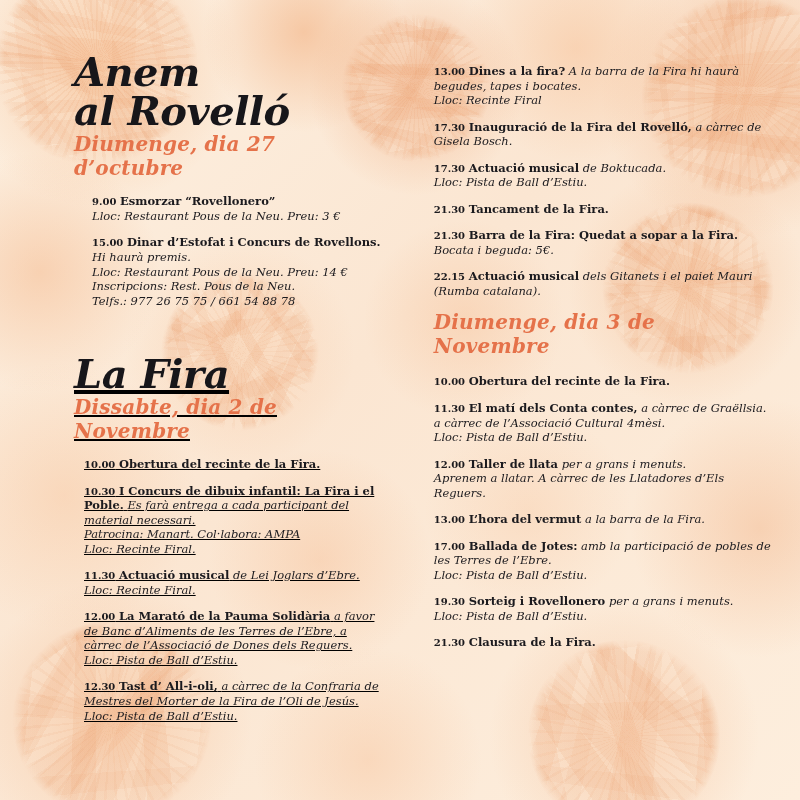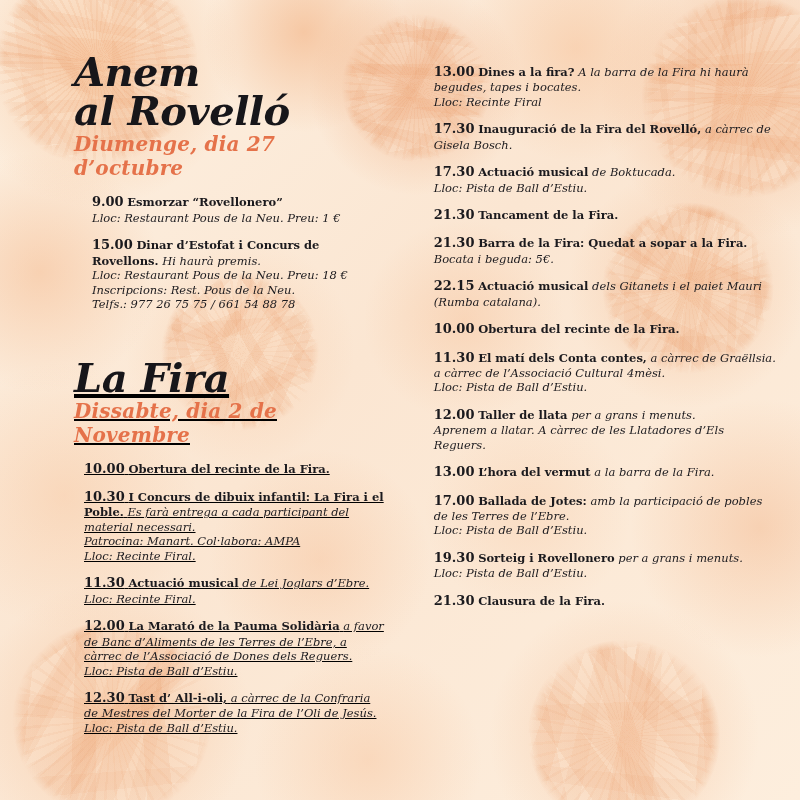--- a/index.html
+++ b/index.html
@@ -115,21 +115,21 @@
     font-family: "DejaVu Serif", serif;
     font-size: 11.5px;
     line-height: 1.26;
     color: #1b1a1e;
     margin-bottom: 12px;
     font-style: italic;
   }
   .event .time {
     font-weight: bold;
     font-style: normal;
-    font-size: 13px;
+    font-size: 10px;
   }
   .event .title {
     font-weight: bold;
     font-style: normal;
   }
   .event .desc { font-style: italic; }
   .event .line { display: block; font-style: italic; }
 
   .indent-1 { padding-left: 18px; }
   .indent-2 { padding-left: 10px; }
@@ -149,27 +149,27 @@
         <span>Anem</span><br>
         <span>al Rovelló</span>
       </h1>
       <h2 class="section-date">Diumenge, dia 27 d’octubre</h2>
 
       <ul class="events indent-1">
         <li class="event">
           <span class="time">9.00</span>
           <span class="title">Esmorzar “Rovellonero”</span>
           <span class="desc"></span>
-          <span class="line">Lloc: Restaurant Pous de la Neu. Preu: 1 €</span>
+          <span class="line">Lloc: Restaurant Pous de la Neu. Preu: 3 €</span>
         </li>
         <li class="event">
           <span class="time">15.00</span>
           <span class="title">Dinar d’Estofat i Concurs de Rovellons.</span>
           <span class="desc">Hi haurà premis.</span>
-          <span class="line">Lloc: Restaurant Pous de la Neu. Preu: 18 €</span>
+          <span class="line">Lloc: Restaurant Pous de la Neu. Preu: 14 €</span>
           <span class="line">Inscripcions: Rest. Pous de la Neu.</span>
           <span class="line">Telfs.: 977 26 75 75 / 661 54 88 78</span>
         </li>
       </ul>
     </div>
 
     <div class="second-title">
       <h1 class="section-title">La Fira</h1>
       <h2 class="section-date">Dissabte, dia 2 de Novembre</h2>
 
@@ -236,20 +236,21 @@
         <span class="title">Barra de la Fira: Quedat a sopar a la Fira.</span>
         <span class="desc">Bocata i beguda: 5€.</span>
       </li>
       <li class="event">
         <span class="time">22.15</span>
         <span class="title">Actuació musical</span>
         <span class="desc">dels Gitanets i el paiet Mauri (Rumba catalana).</span>
       </li>
     </ul>
 
+    <h2 class="section-date right-date">Diumenge, dia 3 de Novembre</h2>
 
     <ul class="events">
       <li class="event">
         <span class="time">10.00</span>
         <span class="title">Obertura del recinte de la Fira.</span>
       </li>
       <li class="event">
         <span class="time">11.30</span>
         <span class="title">El matí dels Conta contes,</span>
         <span class="desc">a càrrec de Graëllsia.</span>

